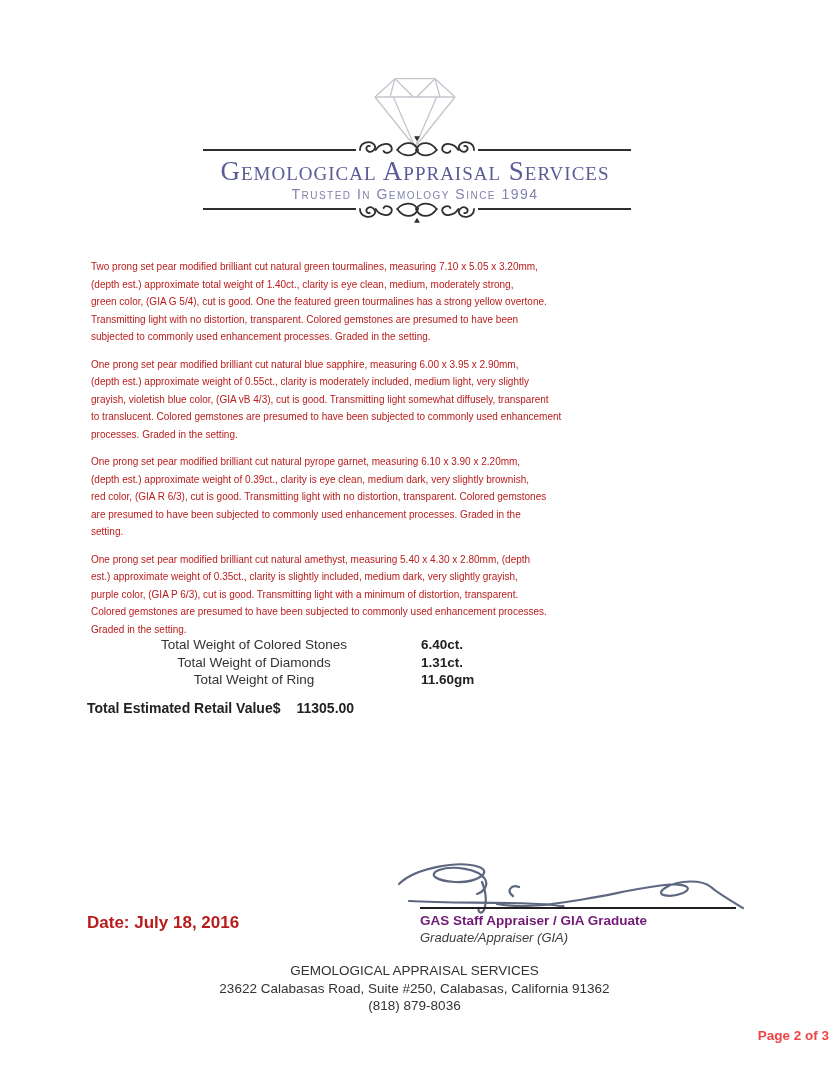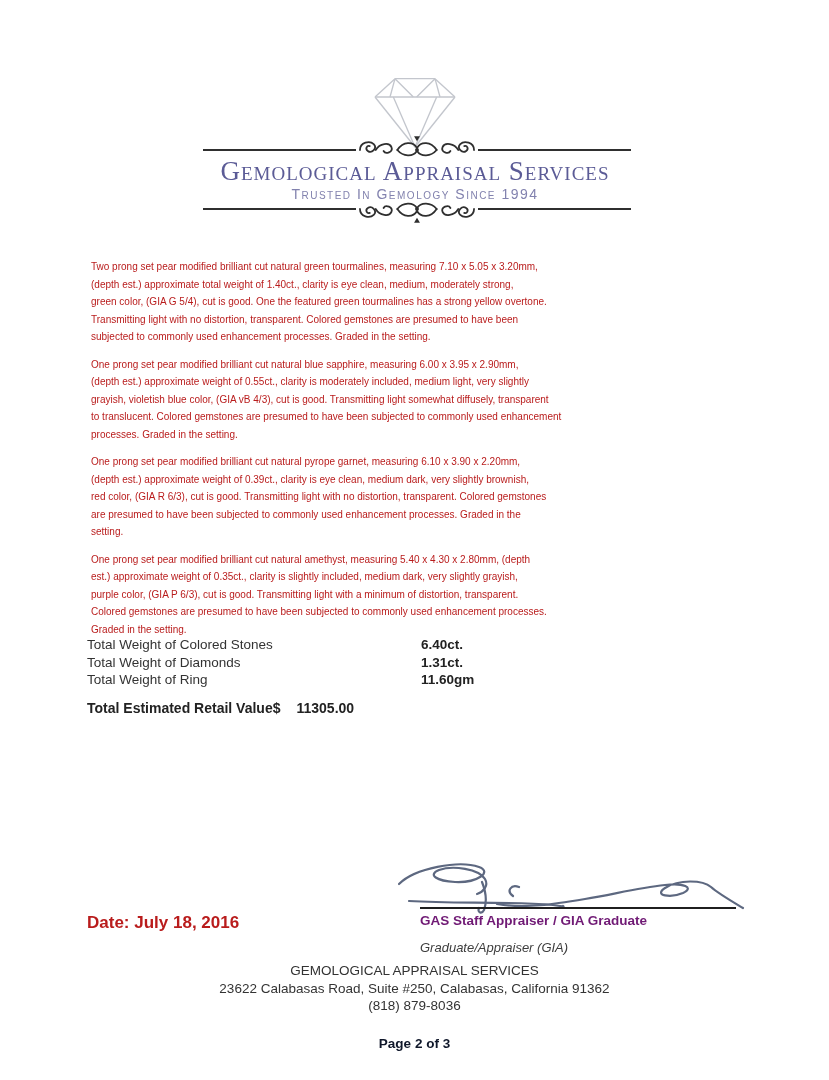--- a/index.html
+++ b/index.html
@@ -50,42 +50,42 @@
     font-size:10px;line-height:17.5px;
     white-space:pre-line;
     color:#b91c1c;
   }
   
   .totals{
     position:absolute;left:87px;top:636px;width:662px;
     font-size:13.5px;line-height:17.5px;
   }
   .total-row{display:flex;}
-  .total-row .t-label{width:334px;color:#333;}
+  .total-row .t-label{width:334px;color:#333;text-align:center;}
   .total-row .t-value{width:110px;text-align:left;font-weight:bold;color:#222;}
   .retail-row{
     position:absolute;left:87px;top:700px;width:662px;
     display:flex;justify-content:flex-start;
     font-weight:bold;font-size:14px;color:#222;
   }
   .retail-amount{display:flex;}
   .retail-amount .cur{margin-right:16px;}
   
   .signature-svg{position:absolute;left:385px;top:856px;width:365px;height:58px;}
   .signature-line{position:absolute;left:420px;top:907px;width:316px;border-top:2px solid #1f1f1f;height:0;}
   .date-label{position:absolute;left:87px;top:913px;font-weight:bold;font-size:17px;color:#b91c1c;}
   .appraiser{position:absolute;left:420px;top:913px;font-size:13.5px;}
   .appraiser .line1{font-weight:bold;color:#701a75;}
-  .appraiser .line2{font-style:italic;color:#3d3d3d;margin-top:12px;font-size:13px;}
+  .appraiser .line2{font-style:italic;color:#3d3d3d;margin-top:2px;font-size:13px;}
   
   .footer{
     position:absolute;left:0;top:962px;width:829px;
     text-align:center;font-size:13.5px;line-height:17.5px;color:#333;
   }
-  .footer .page-num{font-weight:bold;margin-top:20px;color:#0f172a;}
+  .footer .page-num{font-weight:bold;margin-top:12px;color:#ef4444;text-align:right;}
 </style>
 </head>
 <body>
 
 <div class="page">
 
   <svg class="logo-diamond" viewBox="0 0 120 92" fill="none" stroke="#c3c6cd" stroke-width="1.6" stroke-linejoin="round">
     <path d="M36,6 L84,6"></path>
     <path d="M36,6 L12,28 M84,6 L108,28"></path>
     <path d="M12,28 L108,28"></path>

